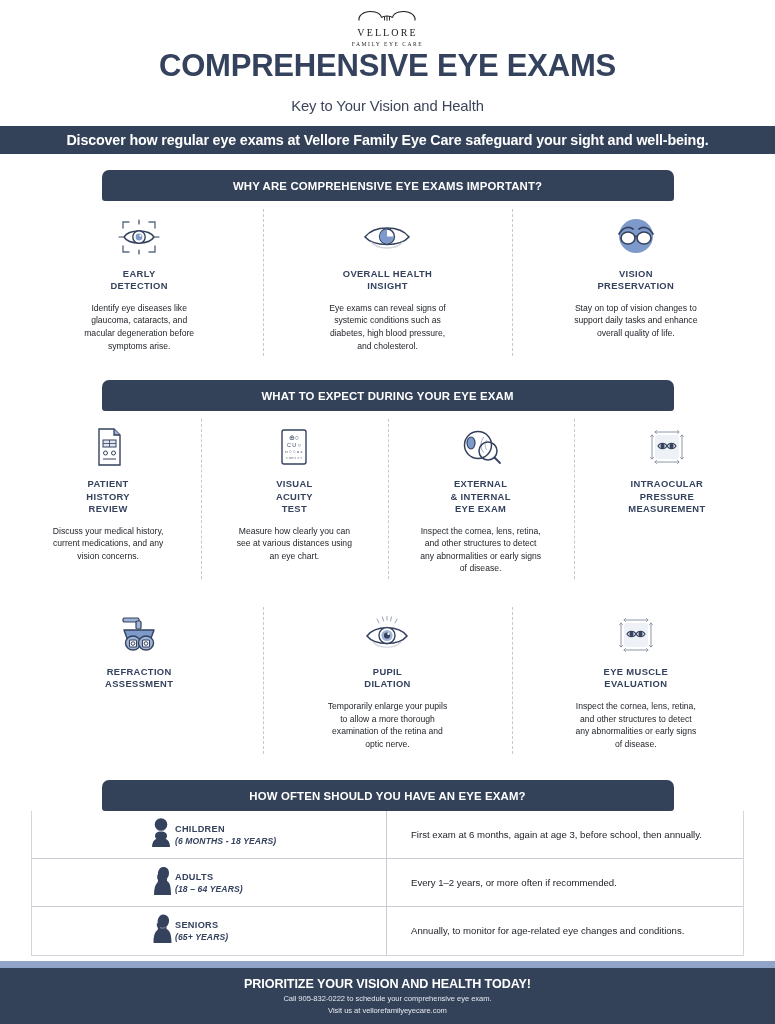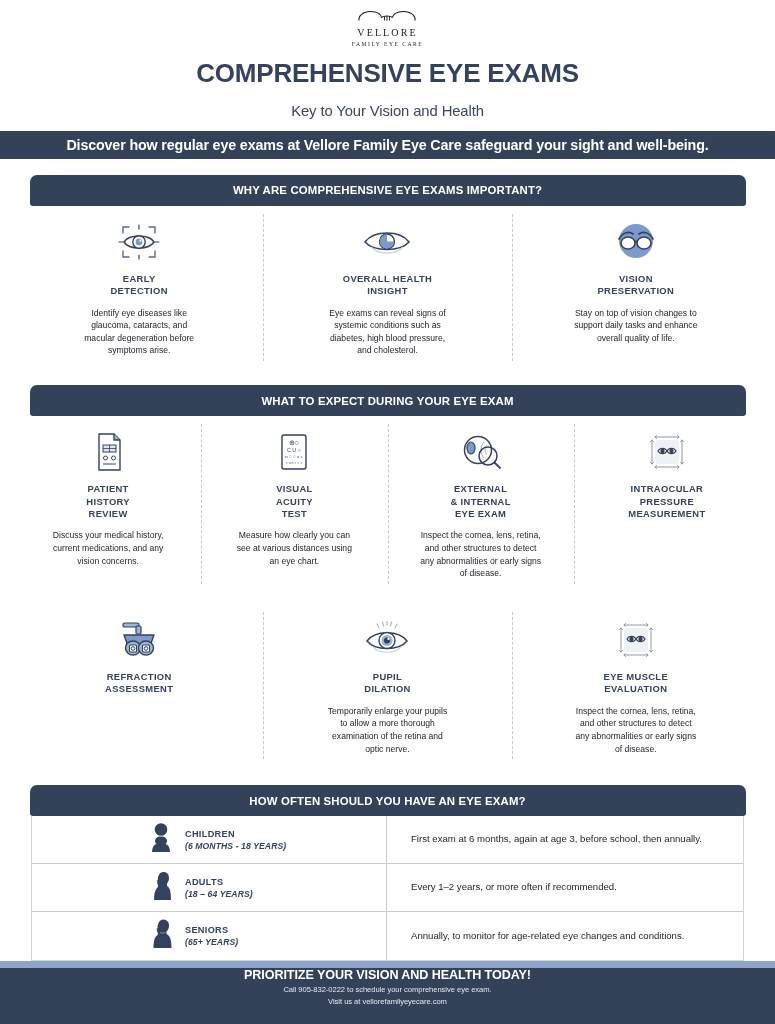--- a/index.html
+++ b/index.html
@@ -36,22 +36,22 @@
     margin-top: -1px;
   }
   .logo-sub {
     font-family: "Liberation Serif", serif;
     font-size: 5.6px;
     letter-spacing: 1.5px;
     color: #2a2a2a;
     margin-top: 2.5px;
   }
   .main-title {
-    margin-top: 13px;
-    font-size: 26px;
+    margin-top: 3px;
+    font-size: 31px;
     font-weight: bold;
     letter-spacing: -0.2px;
     color: #35425e;
     line-height: 1.05;
   }
   .main-sub {
     margin-top: 16px;
     font-size: 14.8px;
     color: #3c4559;
     letter-spacing: -0.1px;
@@ -71,21 +71,21 @@
     color: #ffffff;
     font-size: 14.3px;
     font-weight: bold;
     letter-spacing: -0.15px;
   }
 
   
   .section { position: relative; }
   .pill {
     margin: 0 auto;
-    width: 716px;
+    width: 572px;
     background: #344259;
     border-radius: 7px 7px 3px 3px;
     height: 31px;
     display: flex;
     align-items: center;
     justify-content: center;
   }
   .pill-text {
     color: #ffffff;
     font-size: 11.4px;
@@ -154,21 +154,21 @@
     display: flex;
     min-height: 48px;
     border-bottom: 1px solid #c9ccd4;
   }
   .trow:last-child { border-bottom: none; }
   .tcell-left {
     width: 355px;
     display: flex;
     align-items: center;
     padding-left: 118px;
-    gap: 12px;
+    gap: 2px;
     border-right: 1px solid #c9ccd4;
   }
   .person-icon { flex: 0 0 auto; display: block; }
   .grp { display: flex; flex-direction: column; gap: 2px; }
   .grp-name {
     font-size: 9.2px;
     font-weight: bold;
     color: #35425e;
     letter-spacing: 0.3px;
   }
@@ -197,20 +197,21 @@
     background: #8fa4c8;
   }
   .footer {
     position: absolute;
     left: 0; right: 0; bottom: 0;
     height: 56px;
     background: #344259;
     display: flex;
     flex-direction: column;
     align-items: center;
+    justify-content: center;
     gap: 3px;
   }
   .foot-title {
     color: #ffffff;
     font-size: 12.6px;
     font-weight: bold;
     letter-spacing: -0.1px;
   }
   .foot-line {
     color: #e4e8f0;

